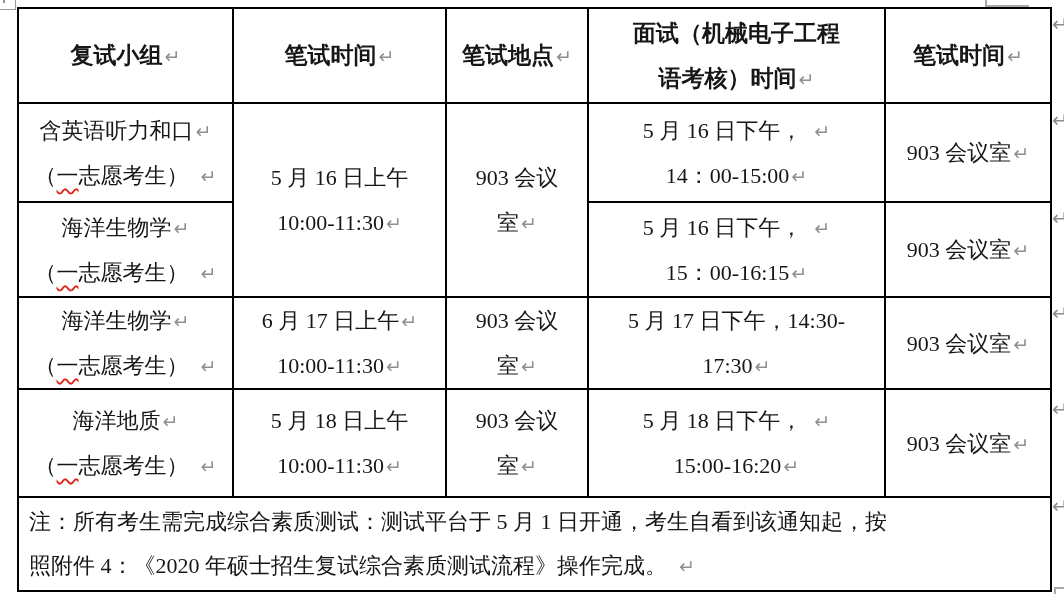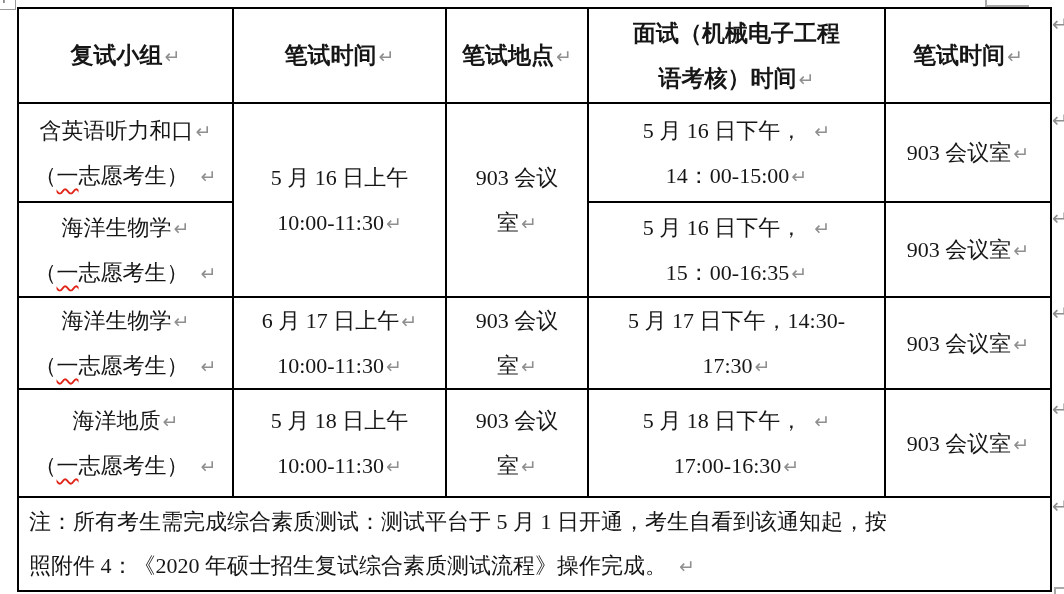--- a/index.html
+++ b/index.html
@@ -120,21 +120,21 @@
     </td>
   </tr>
 
   <tr style="height:95px">
     <td>
       <div class="line"><span>海洋生物学</span><span class="pmark">↵</span></div>
       <div class="line"><span>（</span><span class="squiggle">一</span><span>志愿考生）</span><span class="pmark gap">↵</span></div>
     </td>
     <td>
       <div class="line"><span>5 月 16 日下午，</span><span class="pmark gap">↵</span></div>
-      <div class="line"><span>15：00-16:35</span><span class="pmark">↵</span></div>
+      <div class="line"><span>15：00-16:15</span><span class="pmark">↵</span></div>
     </td>
     <td>
       <div class="line"><span>903 会议室</span><span class="pmark">↵</span></div>
     </td>
   </tr>
 
   <tr style="height:85px">
     <td>
       <div class="line"><span>海洋生物学</span><span class="pmark">↵</span></div>
       <div class="line"><span>（</span><span class="squiggle">一</span><span>志愿考生）</span><span class="pmark gap">↵</span></div>
@@ -164,21 +164,21 @@
     <td>
       <div class="line"><span>5 月 18 日上午</span></div>
       <div class="line"><span>10:00-11:30</span><span class="pmark">↵</span></div>
     </td>
     <td>
       <div class="line"><span>903 会议</span></div>
       <div class="line"><span>室</span><span class="pmark">↵</span></div>
     </td>
     <td>
       <div class="line"><span>5 月 18 日下午，</span><span class="pmark gap">↵</span></div>
-      <div class="line"><span>17:00-16:30</span><span class="pmark">↵</span></div>
+      <div class="line"><span>15:00-16:20</span><span class="pmark">↵</span></div>
     </td>
     <td>
       <div class="line"><span>903 会议室</span><span class="pmark">↵</span></div>
     </td>
   </tr>
 
   <tr style="height:94px">
     <td colspan="5" class="note-cell">
       <div class="note-line"><span>注：所有考生需完成综合素质测试：测试平台于 5 月 1 日开通，考生自看到该通知起，按</span></div>
       <div class="note-line"><span>照附件 4：《2020 年硕士招生复试综合素质测试流程》操作完成。</span><span class="pmark gap">↵</span></div>

